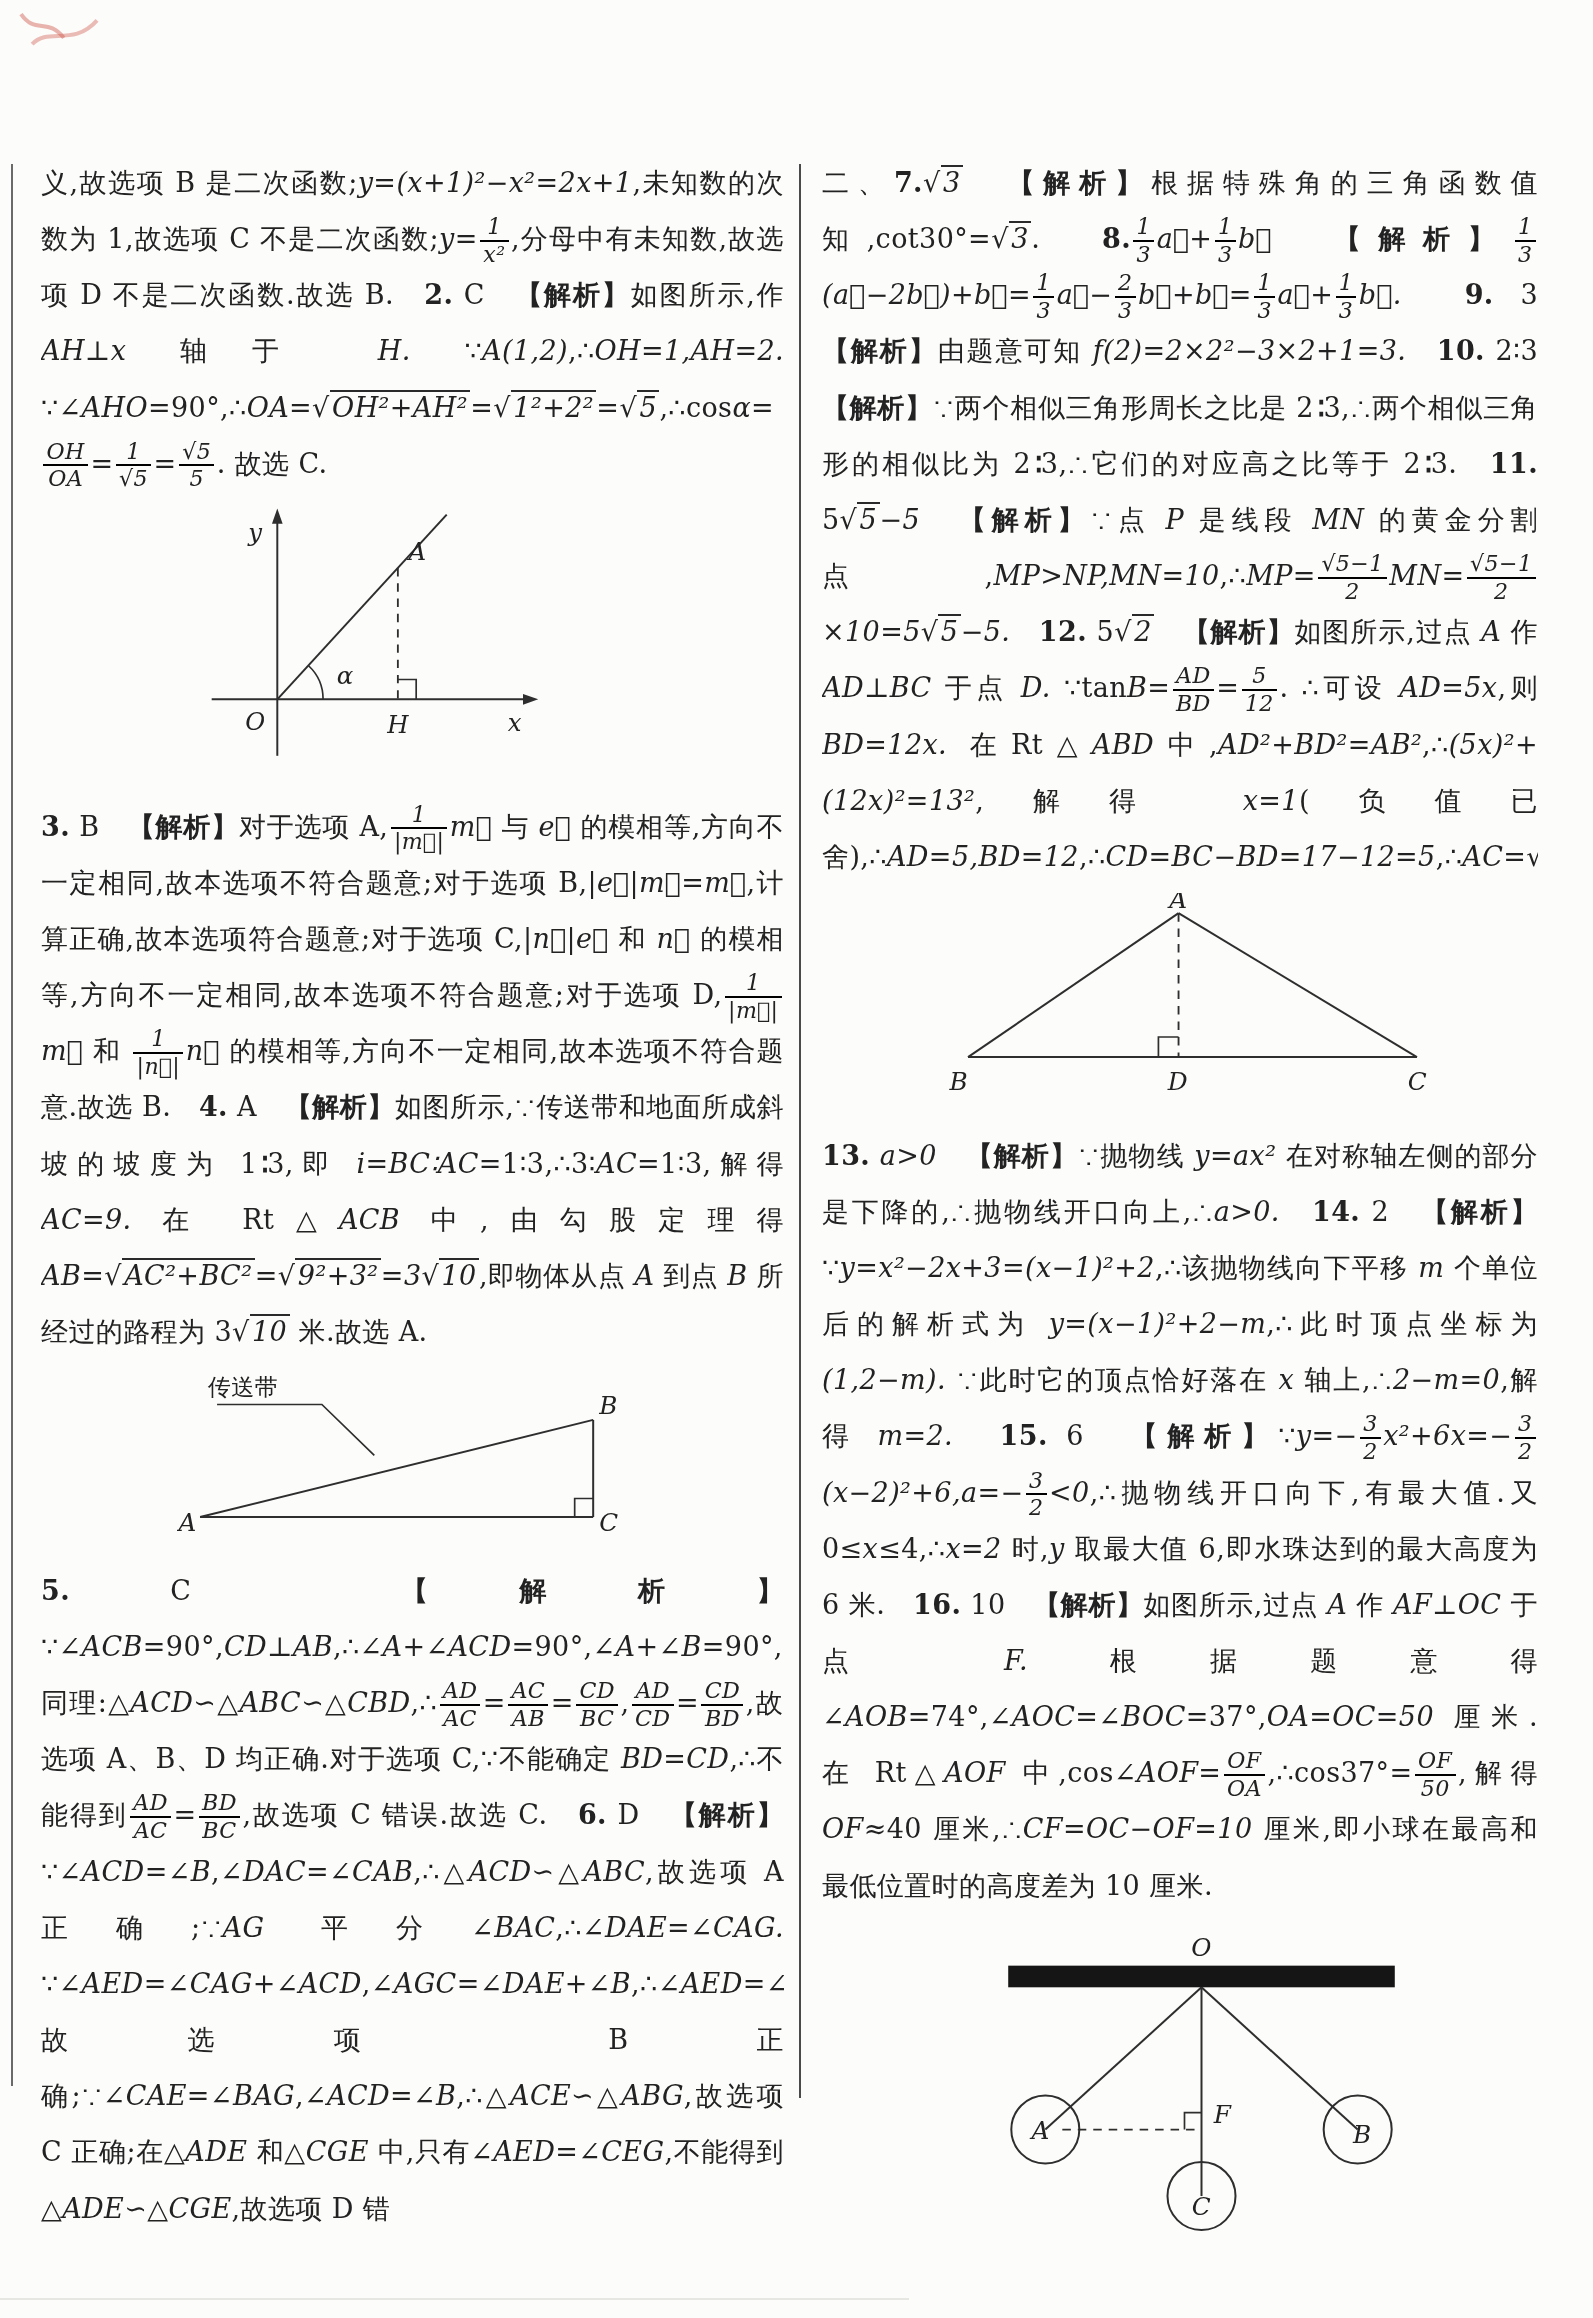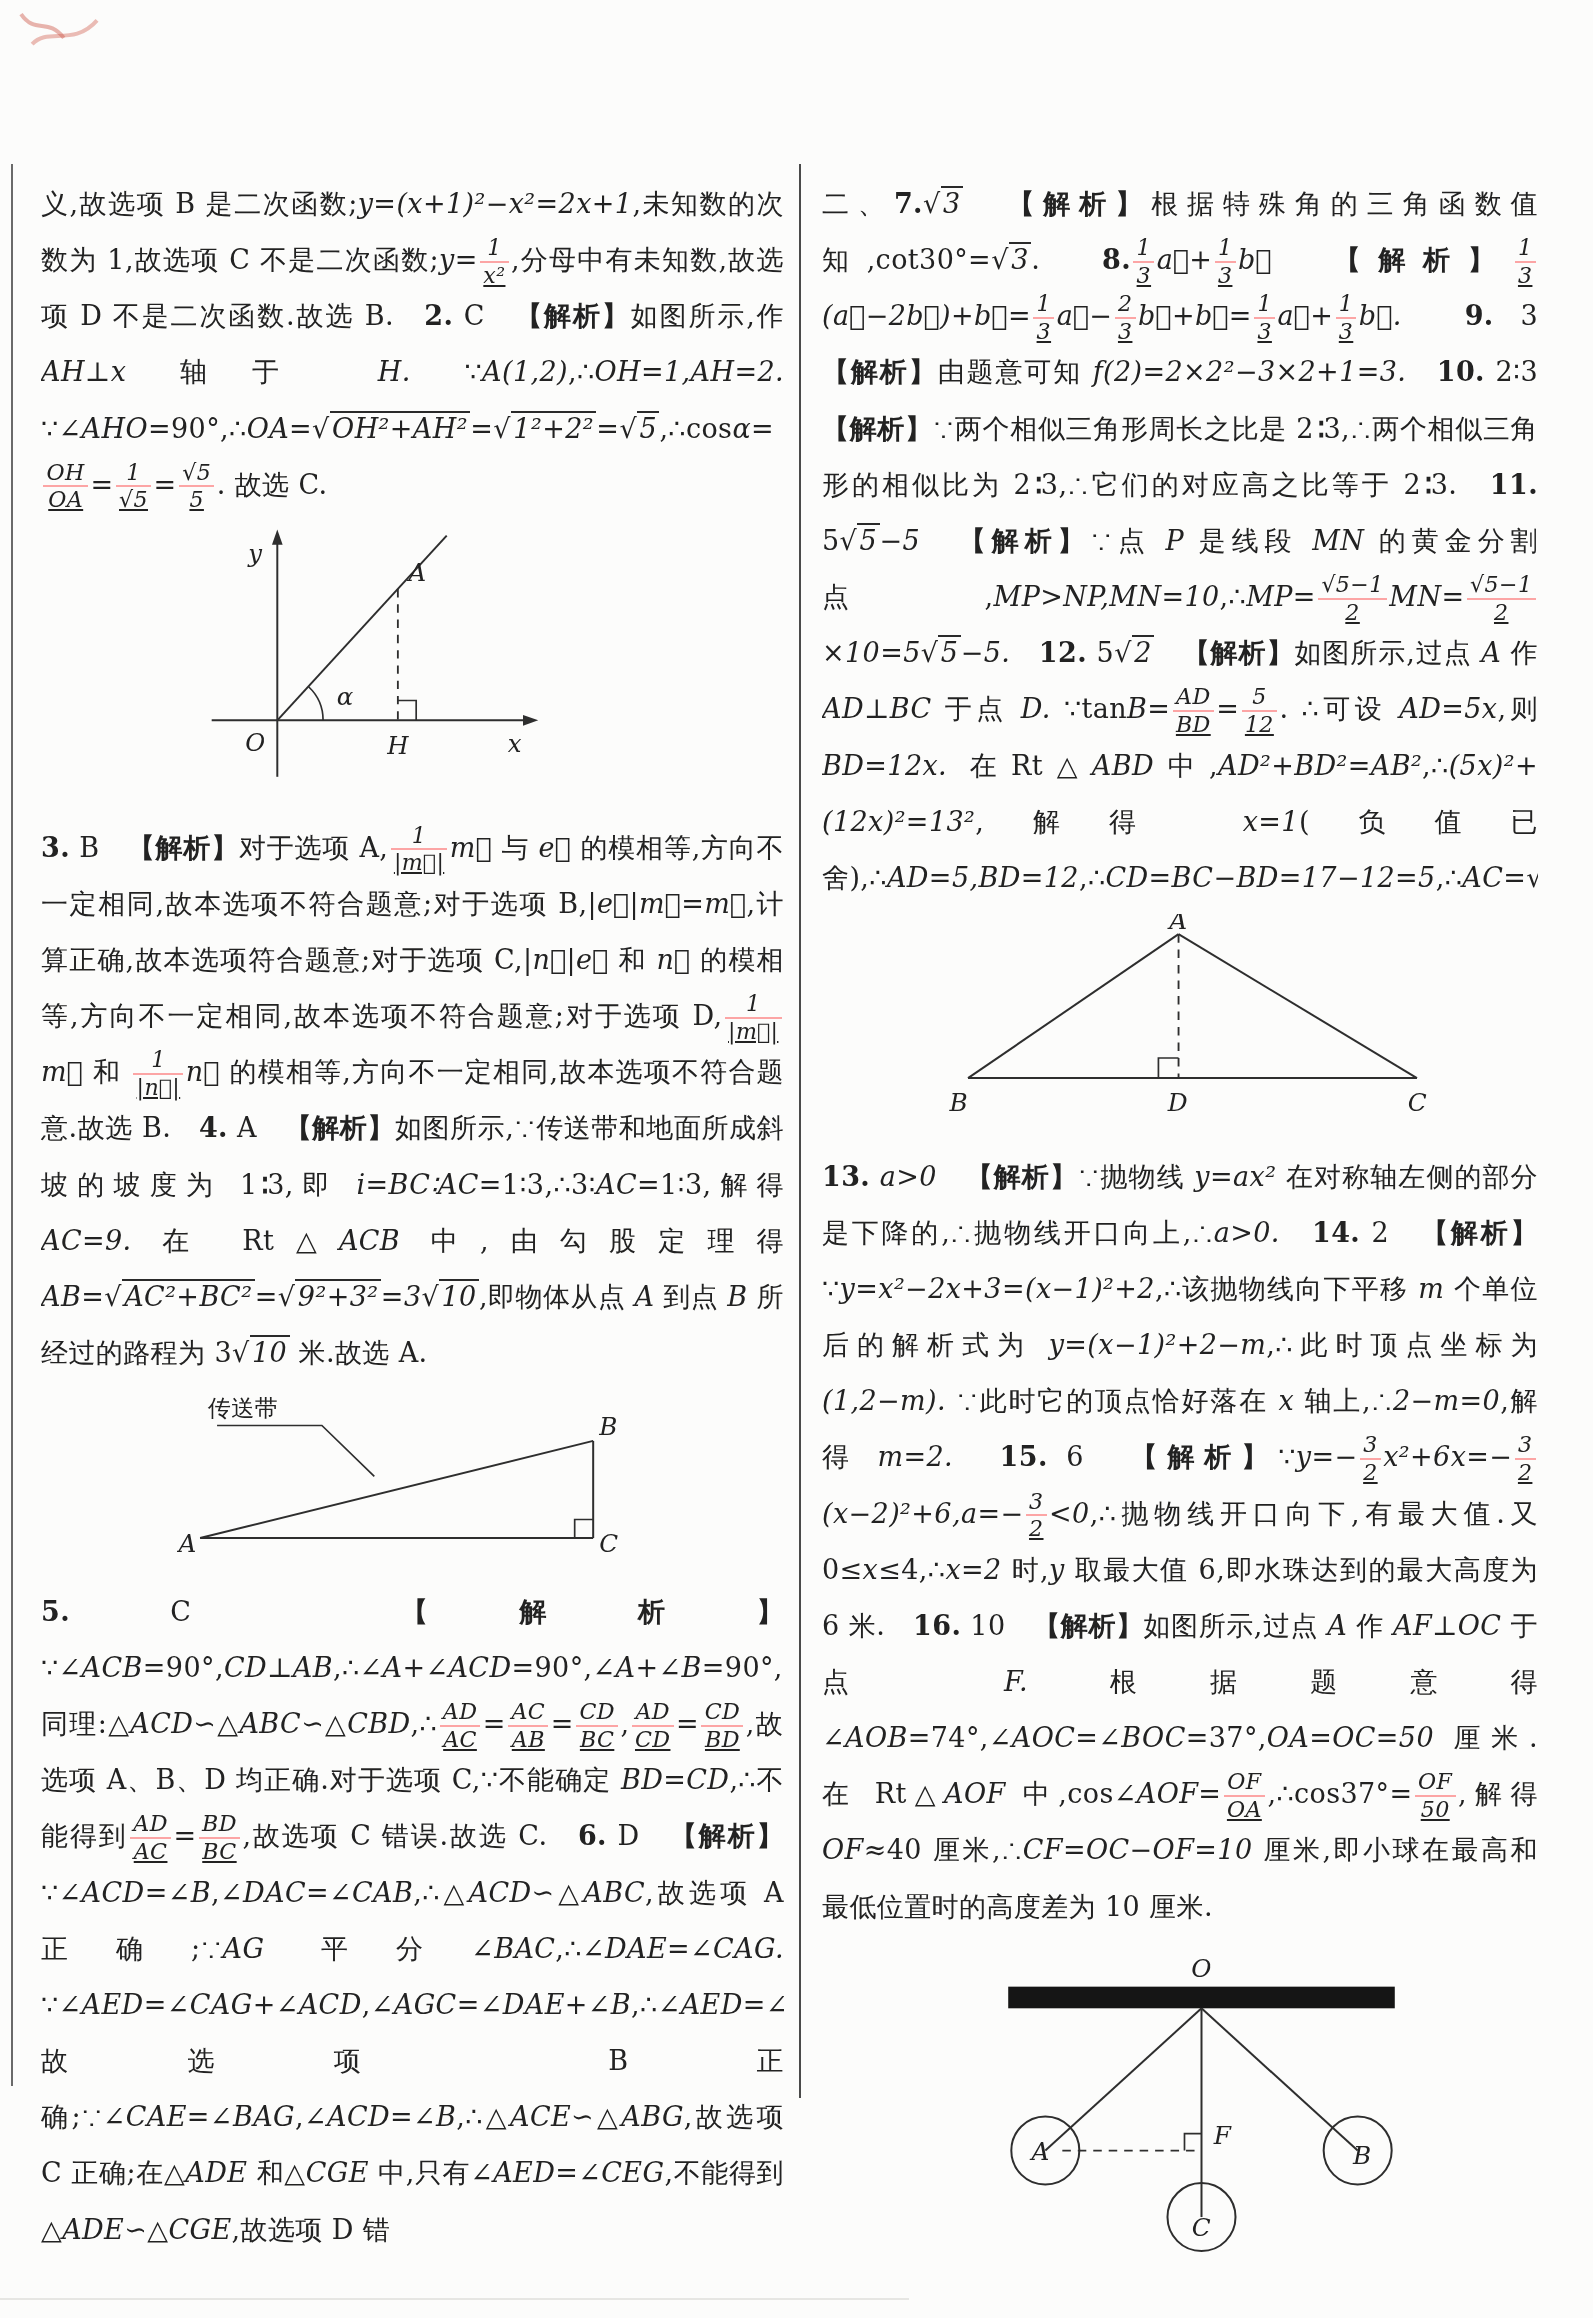--- a/index.html
+++ b/index.html
@@ -1,32 +1,32 @@
 <!DOCTYPE html>
 <html style="font-size:12.8px"><head>
 <meta charset="utf-8">
 <style>
   html,body{margin:0;padding:0;}
   .page{position:relative;width:1594px;height:2319px;background:#fcfcfb;overflow:hidden;
         font-family:"DejaVu Serif","Liberation Serif",serif;color:#222;}
-  .col{position:absolute;top:176px;text-align:justify;font-size:27px;line-height:2.08;
+  .col{position:absolute;top:155px;text-align:justify;font-size:27px;line-height:2.08;
        letter-spacing:0.4px;}
   #col-left{left:41px;width:743px;height:2114px;overflow:hidden;}
   #col-right{left:822px;width:716px;height:2138px;overflow:hidden;}
   .vrule{position:absolute;width:1.6px;background:#4a4a4a;}
   #divider{left:799px;top:164px;height:1934px;}
   #left-edge{left:11px;top:164px;height:1922px;background:#6a6a6a;}
   .para{margin:0;}
   .cn{font-style:normal;}
   .math{font-style:italic;font-family:"DejaVu Serif","Liberation Serif",serif;}
   .bold{font-weight:bold;}
   .frac{display:inline-block;vertical-align:middle;text-align:center;
         font-size:0.82em;line-height:1.15;padding:0 2.4px;font-style:italic;}
   .frac .num{display:block;padding:0 3.2px;}
-  .frac .den{display:block;border-top:2px solid #fca5a5;padding:0 3.2px;text-decoration:underline;}
+  .frac .den{display:block;border-top:2px solid #000000;padding:0 3.2px;}
   .rad{white-space:nowrap;font-style:italic;}
   .rad .vin{border-top:2px solid #2a2a2a;padding:0 2.4px;}
   .figwrap{display:block;}
   svg .stroke{stroke:#2e2e2e;stroke-width:2.6;fill:none;}
   svg .thin{stroke:#2e2e2e;stroke-width:2.2;fill:none;}
   svg .dash{stroke:#2e2e2e;stroke-width:2.4;fill:none;stroke-dasharray:11 9;}
   svg .solidfill{fill:#2e2e2e;stroke:none;}
   svg .bar{fill:#151515;stroke:none;}
   svg text{font-family:"DejaVu Serif","Liberation Serif",serif;font-size:32px;
            font-style:italic;fill:#222;}

